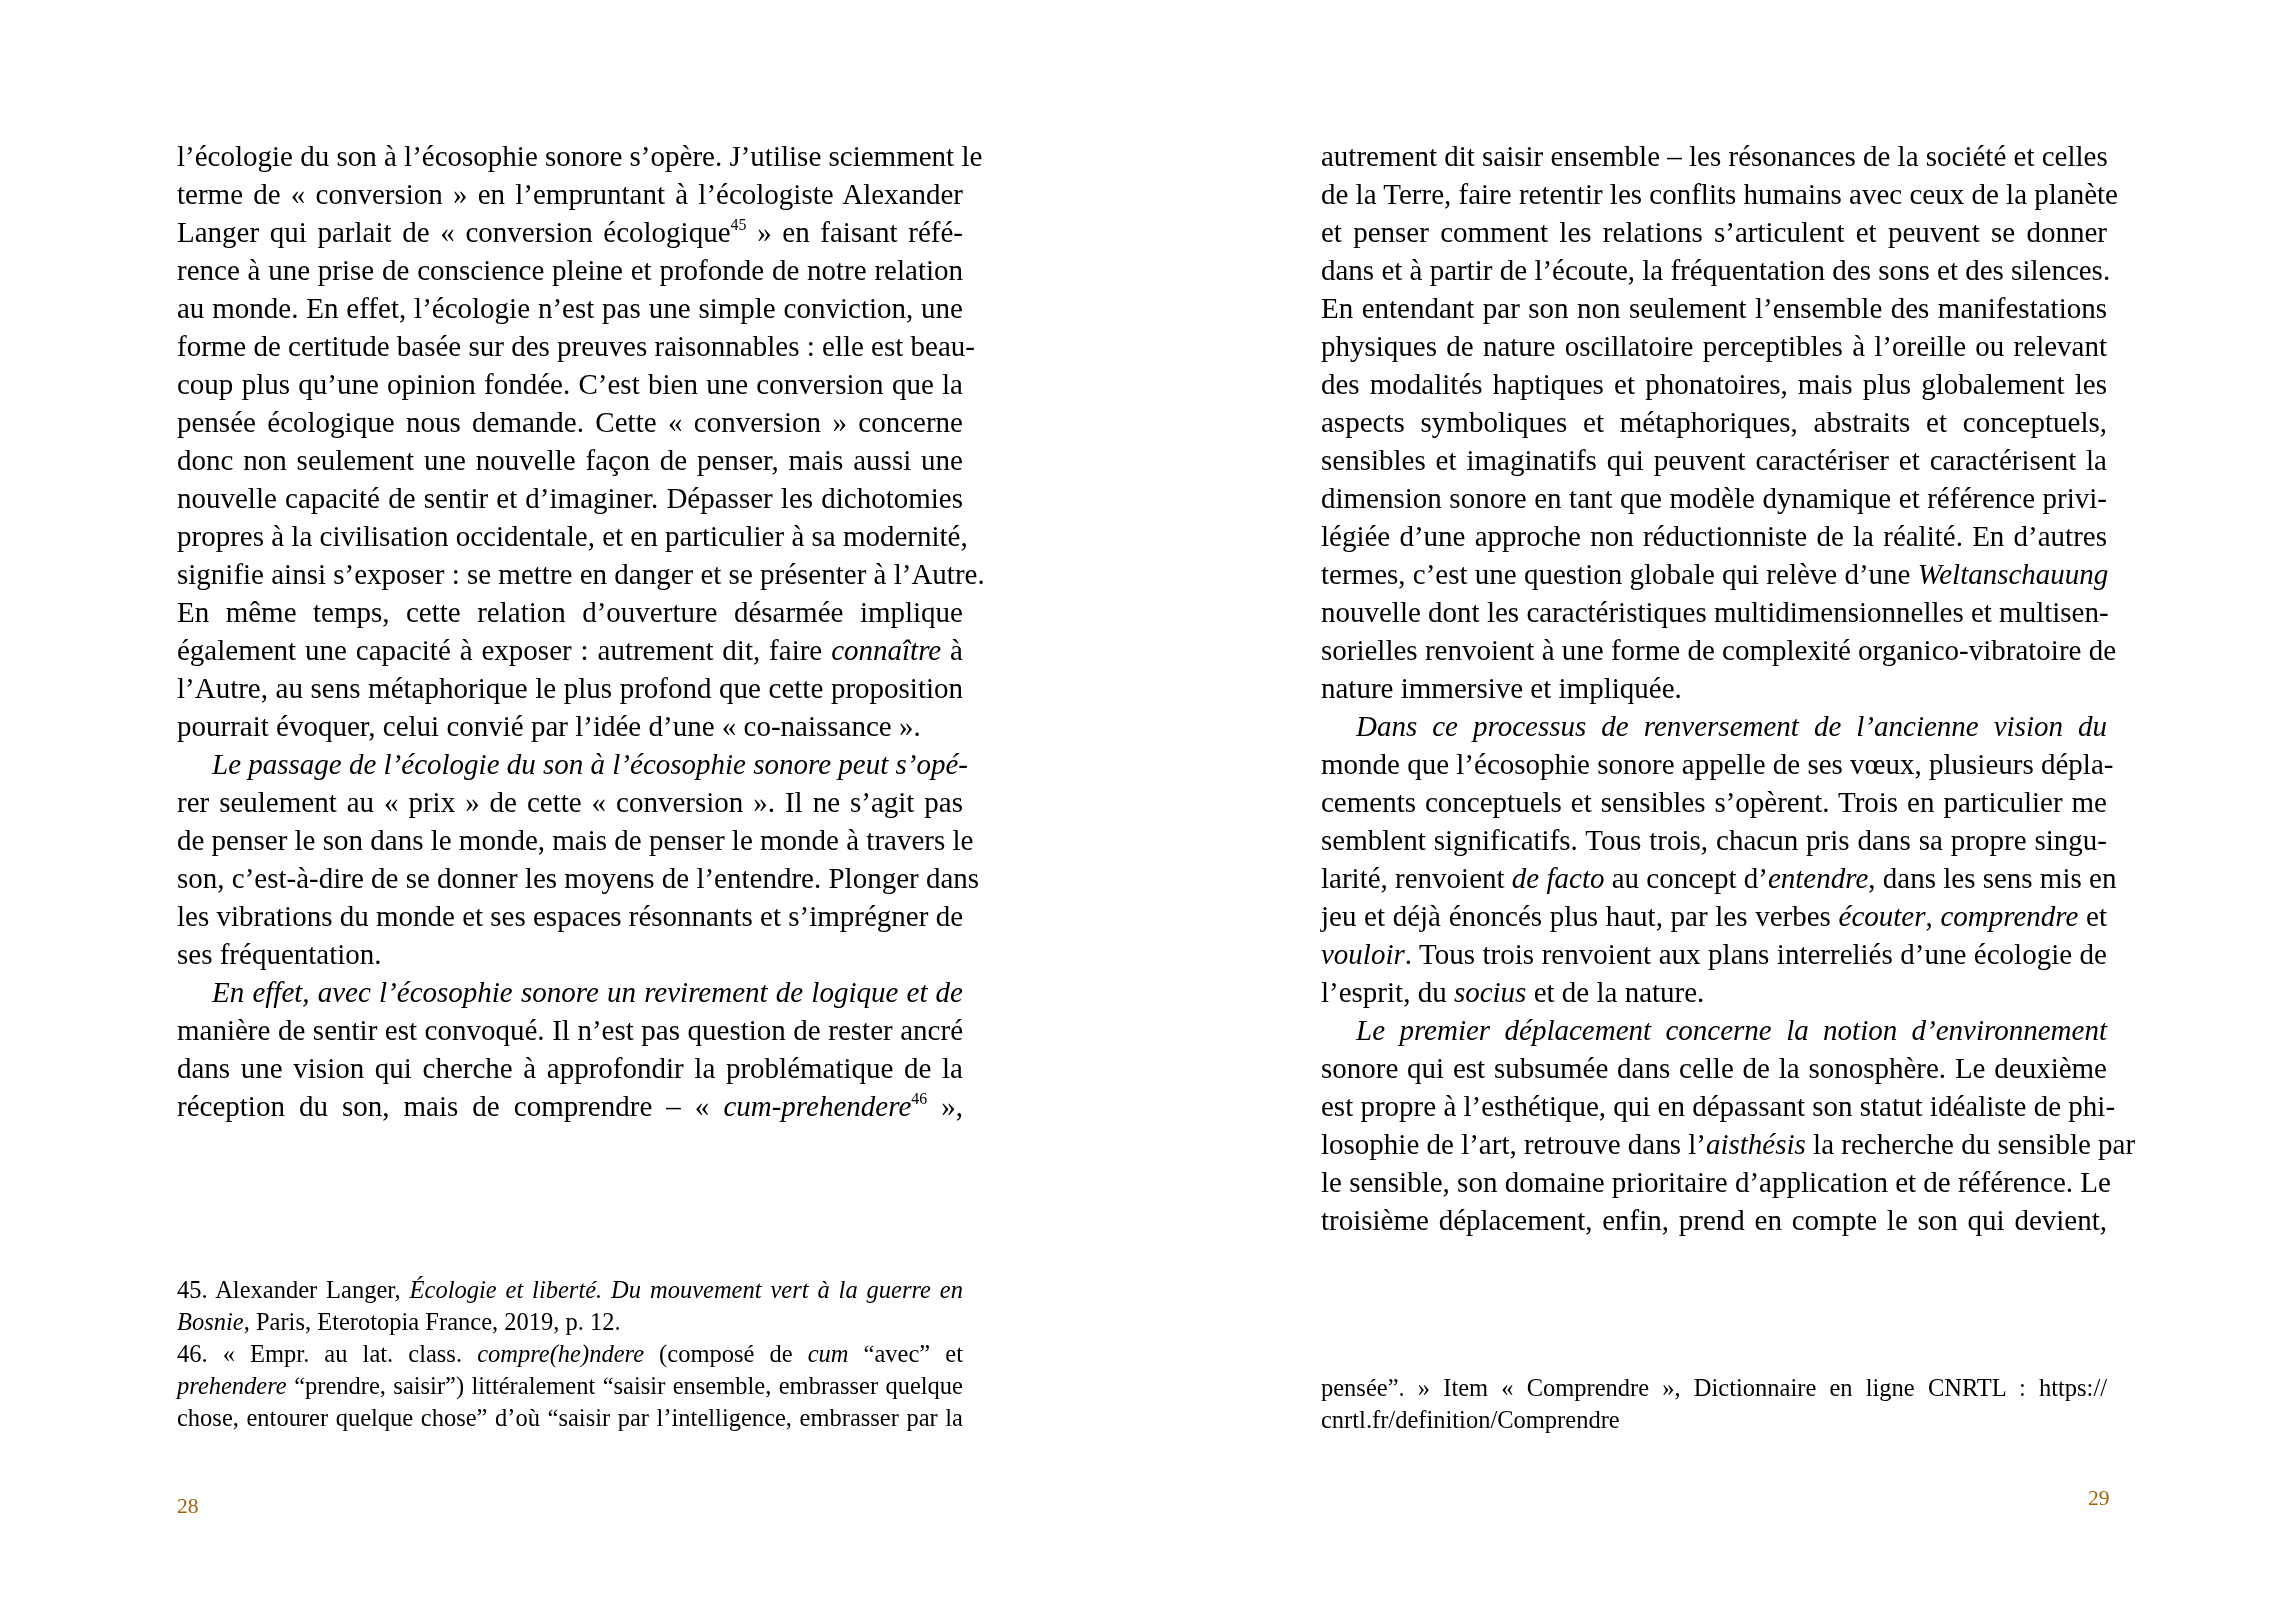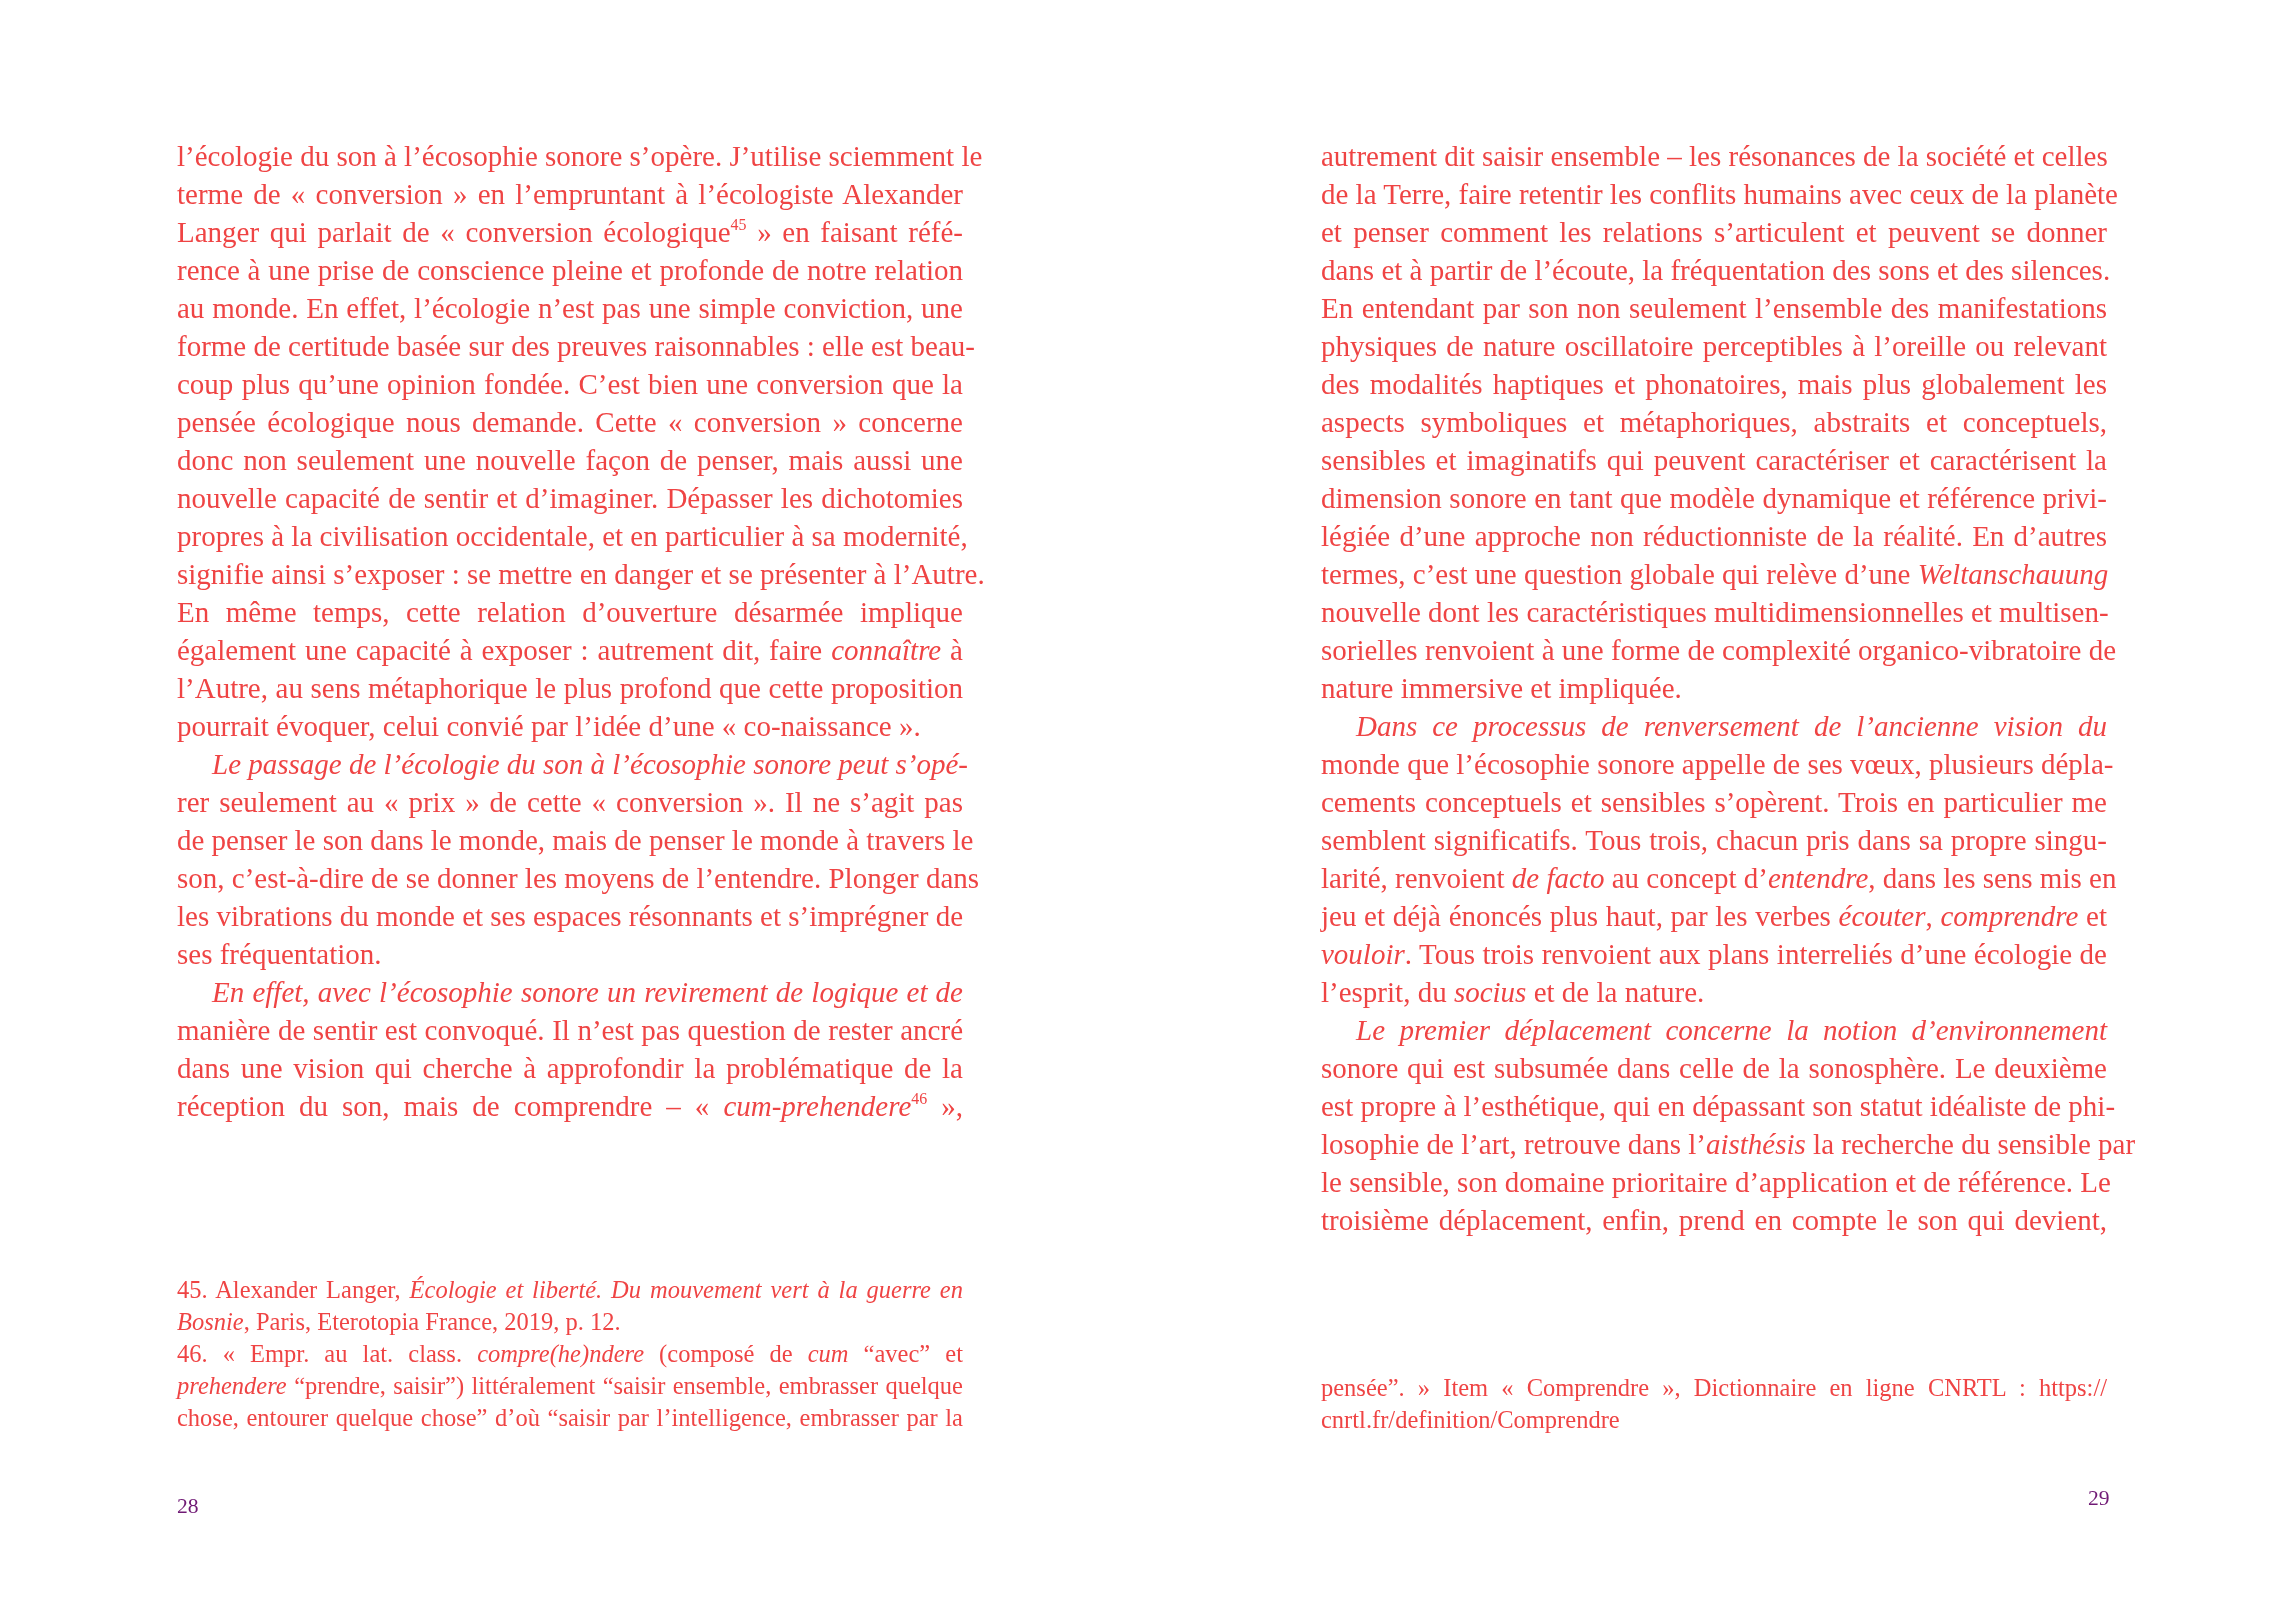--- a/index.html
+++ b/index.html
@@ -1,34 +1,34 @@
 <!DOCTYPE html>
 <html><head>
 <meta charset="utf-8">
 <style>
   html, body { margin:0; padding:0; background:#ffffff; }
   body { width:2285px; height:1621px; position:relative; overflow:hidden; }
   .page { position:absolute; top:0; height:1621px; }
   .page-left { left:0; width:1142px; }
   .page-right { left:1143px; width:1142px; }
-  .col { position:absolute; width:786px; color:#ef4444;
+  .col { position:absolute; width:786px; color:#000000;
          font-family:"Liberation Serif","DejaVu Serif",serif; }
   .page-left .col { left:177px; }
   .page-right .col { left:178px; }
   .body-col { top:137px; font-size:29px; }
   .ln { height:38px; line-height:38px; white-space:nowrap; text-align:justify; text-align-last:justify; overflow:visible; }
   .ln.last { text-align-last:left; }
   .ln.indent { padding-left:35px; box-sizing:border-box;font-style:italic; }
   .fn-col { font-size:24.5px; }
   .fn-col .ln { height:32px; line-height:32px; }
   .page-left .fn-col { top:1274px; }
   .page-right .fn-col { top:1372px; }
   sup { font-size:0.55em; line-height:0; vertical-align:0.75em; }
   i, em { font-style:italic; }
-  .pnum { position:absolute; font-family:"Liberation Serif","DejaVu Serif",serif; font-size:21.6px; color:#701a75; }
+  .pnum { position:absolute; font-family:"Liberation Serif","DejaVu Serif",serif; font-size:21.6px; color:#a16207; }
   .page-left .pnum { left:177px; top:1494px; }
   .page-right .pnum { left:945px; top:1486px; }
 </style>
 </head>
 <body>
 
 <div class="page page-left">
   <div class="col body-col">
       <div class="ln"><span>l’écologie du son à l’écosophie sonore s’opère. J’utilise sciemment le</span></div>
       <div class="ln"><span>terme de « conversion » en l’empruntant à l’écologiste Alexander</span></div>

